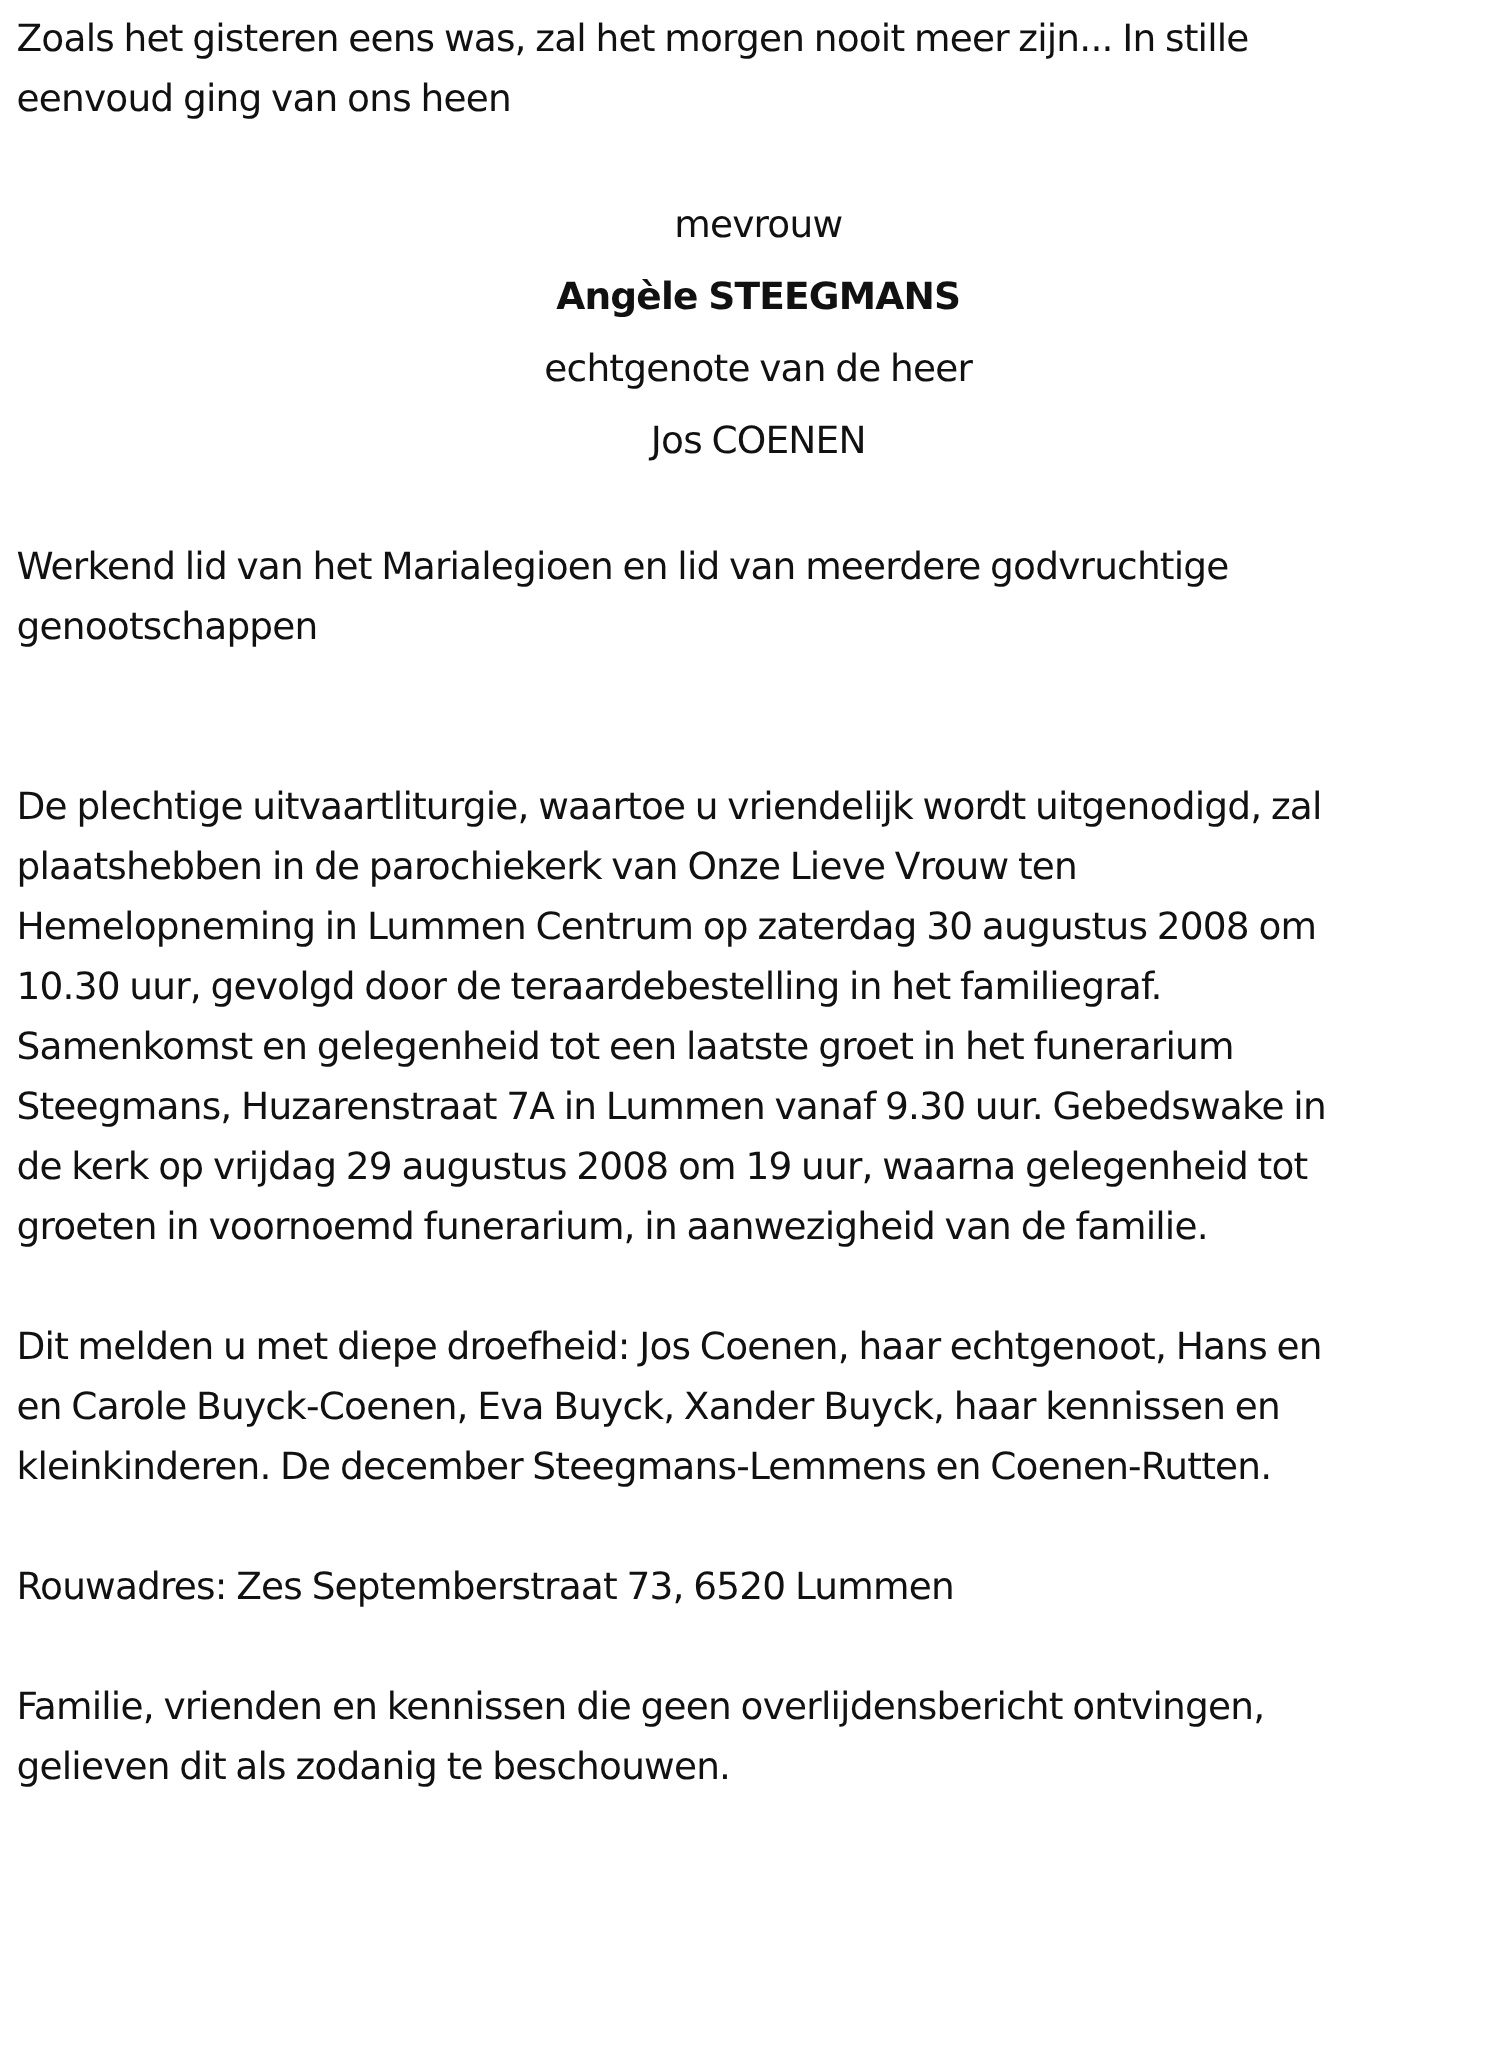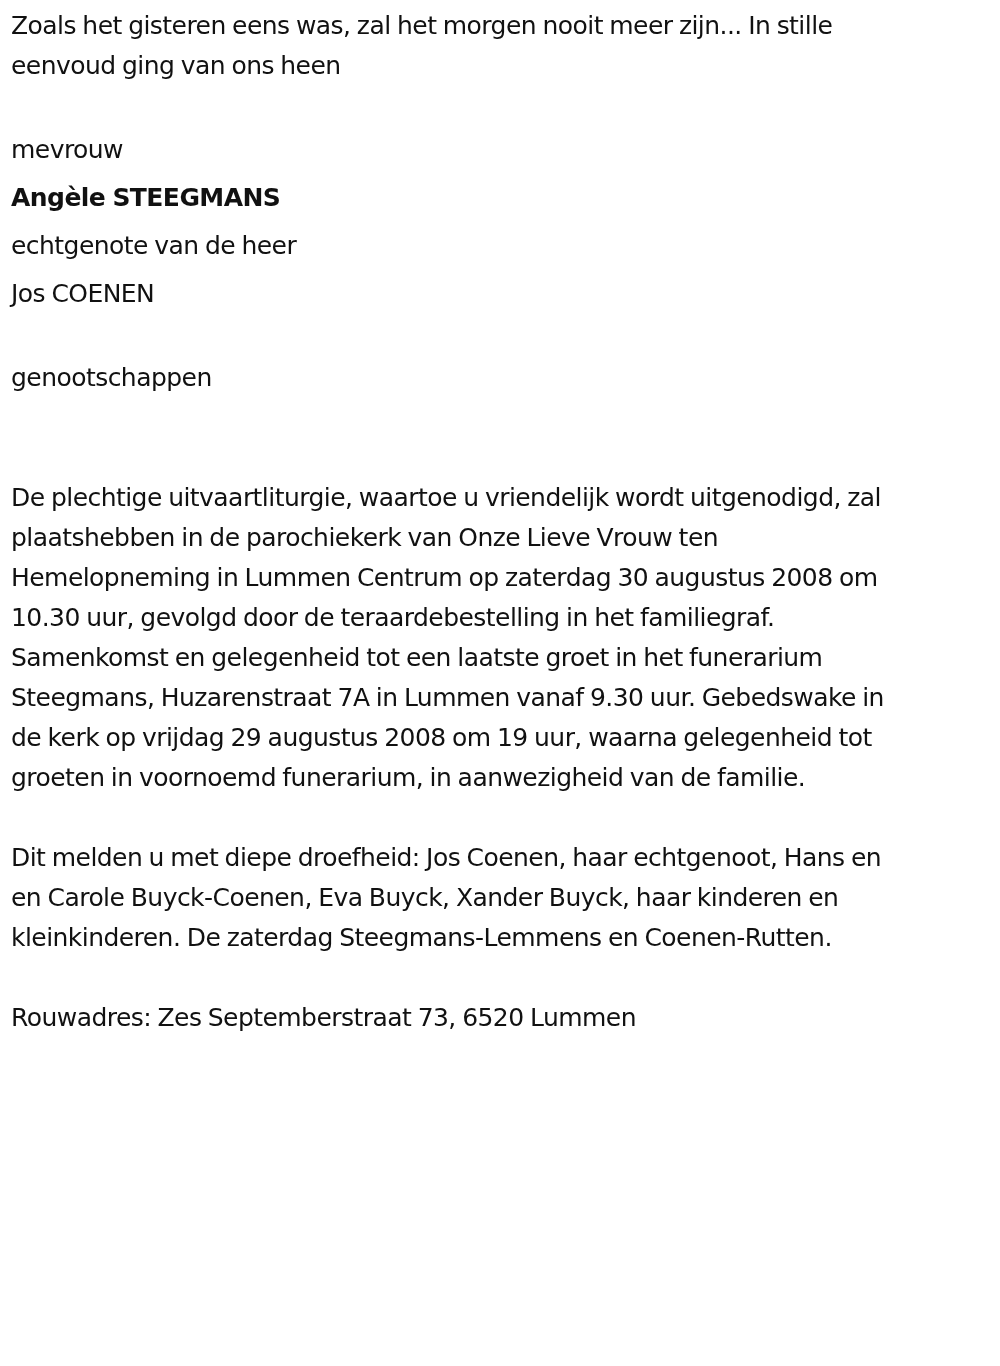--- a/index.html
+++ b/index.html
@@ -30,21 +30,21 @@
     .bold {
       font-weight: bold;
     }
     .gap {
       display: block;
       height: 40px;
     }
     .block {
       display: block;
     }
-    .single { height: 48px; line-height: 48px; }
+    .single { height: 48px; line-height: 48px; text-align: center; }
   </style>
 </head>
 <body>
 
 <div class="page">
 
   <div class="block">
     <span class="line">Zoals het gisteren eens was, zal het morgen nooit meer zijn... In stille</span>
     <span class="line">eenvoud ging van ons heen</span>
   </div>
@@ -52,20 +52,21 @@
   <span class="gap"></span>
 
   <span class="line single">mevrouw</span>
   <span class="line single bold">Angèle STEEGMANS</span>
   <span class="line single">echtgenote van de heer</span>
   <span class="line single">Jos COENEN</span>
 
   <span class="gap"></span>
 
   <div class="block">
+    <span class="line">Werkend lid van het Marialegioen en lid van meerdere godvruchtige</span>
     <span class="line">genootschappen</span>
   </div>
 
   <span class="gap"></span>
 
 
   <span class="gap"></span>
 
   <div class="block">
     <span class="line">De plechtige uitvaartliturgie, waartoe u vriendelijk wordt uitgenodigd, zal</span>
@@ -75,24 +76,28 @@
     <span class="line">Samenkomst en gelegenheid tot een laatste groet in het funerarium</span>
     <span class="line">Steegmans, Huzarenstraat 7A in Lummen vanaf 9.30 uur. Gebedswake in</span>
     <span class="line">de kerk op vrijdag 29 augustus 2008 om 19 uur, waarna gelegenheid tot</span>
     <span class="line">groeten in voornoemd funerarium, in aanwezigheid van de familie.</span>
   </div>
 
   <span class="gap"></span>
 
   <div class="block">
     <span class="line">Dit melden u met diepe droefheid: Jos Coenen, haar echtgenoot, Hans en</span>
-    <span class="line">en Carole Buyck-Coenen, Eva Buyck, Xander Buyck, haar kinderen en</span>
-    <span class="line">kleinkinderen. De zaterdag Steegmans-Lemmens en Coenen-Rutten.</span>
+    <span class="line">en Carole Buyck-Coenen, Eva Buyck, Xander Buyck, haar kennissen en</span>
+    <span class="line">kleinkinderen. De december Steegmans-Lemmens en Coenen-Rutten.</span>
   </div>
 
   <span class="gap"></span>
 
   <span class="line">Rouwadres: Zes Septemberstraat 73, 6520 Lummen</span>
 
   <span class="gap"></span>
 
+  <div class="block">
+    <span class="line">Familie, vrienden en kennissen die geen overlijdensbericht ontvingen,</span>
+    <span class="line">gelieven dit als zodanig te beschouwen.</span>
+  </div>
 
 </div>
 
 </body></html>

